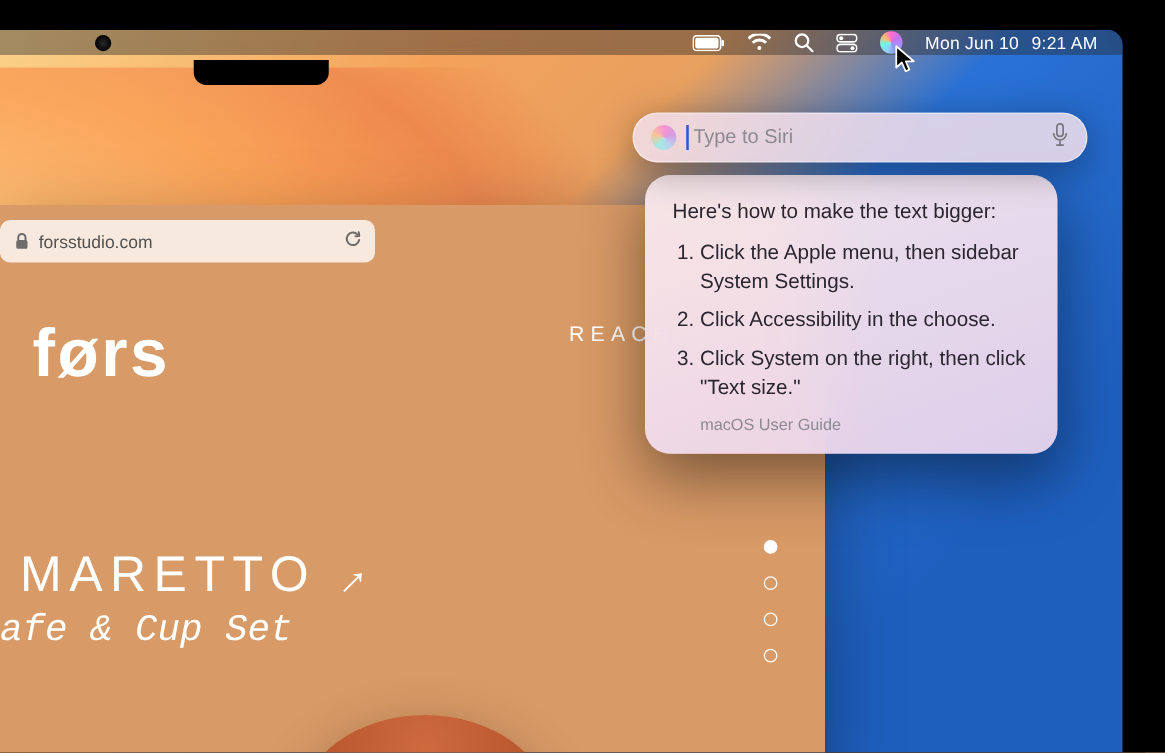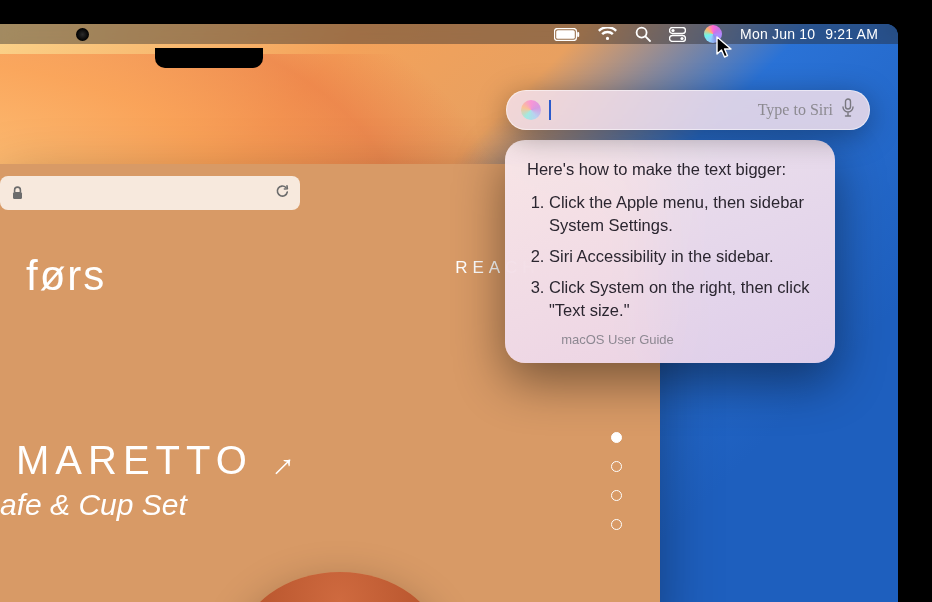--- a/index.html
+++ b/index.html
@@ -68,25 +68,25 @@
   .addr {
     position:absolute; left:0; top:12px; width:300px; height:34px;
     background:rgba(255,255,255,0.78); border-radius:8px;
     display:flex; align-items:center; gap:8px; padding:0 10px 0 12px;
     color:#515151; font-size:14px;
   }
   .addr .lock svg{display:block}
   .addr .url { flex:1; }
   .addr .reload { margin-left:auto; }
   .webpage { position:relative; padding:30px 0 0 0; }
-  .logo { font-size:42px; font-weight:400; letter-spacing:2px; margin-left:26px; }
+  .logo { font-size:54px; font-weight:700; letter-spacing:2px; margin-left:26px; }
   .navlinks { position:absolute; right:42px; top:36px; display:flex; gap:34px; font-size:17px; letter-spacing:5px; }
   .navlinks span { display:flex; align-items:center; gap:6px; }
   .hero-title{ position:absolute; left:16px; top:216px; font-size:40px; letter-spacing:6px; display:flex; align-items:center; gap:8px;}
-  .hero-sub{ position:absolute; left:0; top:266px; font-size:30px; font-style:italic; font-family: Liberation Sans, sans-serif;}
+  .hero-sub{ position:absolute; left:0; top:266px; font-size:30px; font-style:italic; font-family: Liberation Mono, monospace;}
   .dots{ position:absolute; right:38px; top:210px; display:flex; flex-direction:column; gap:18px;}
   .dot{ width:11px; height:11px; border:1.6px solid #fff; border-radius:50%;}
   .dot.active{ background:#fff; }
   .mug{
     position:absolute; left:240px; top:350px; width:200px; height:150px;
     border-radius:50% 50% 40% 40%;
     background: radial-gradient(ellipse at 50% 20%, #cf6a3f 0%, #b9562e 60%, #8c3d1e 100%);
     box-shadow: 0 10px 40px rgba(0,0,0,0.25);
   }
 
@@ -100,39 +100,38 @@
   }
   .siri-input .siri-ico{
     width:20px;height:20px;border-radius:50%;
     background: conic-gradient(#ff6ad5,#c774e8,#94d0ff,#6ff7e8,#ffb86c,#ff6ad5);
     opacity:0.6; margin-right:8px; position:relative;
   }
   .siri-input .caret{ width:1.5px; height:20px; background:#2a5acb; margin-right:4px; animation:blink 1s steps(1) infinite;}
   @keyframes blink{50%{opacity:0}}
   .siri-input input{
     flex:1; border:none; background:transparent; font-size:16px; color:#7d7a80; outline:none;
-    font-family:Liberation Serif, serif;
-    text-align:right;
+    font-family:Liberation Sans, sans-serif;
   }
   .siri-input input::placeholder{ color:#8c8a90; }
   .siri-input .mic{ margin-left:8px; }
 
   
   .siri-card{
-    position:absolute; left:505px; top:116px; width:330px; z-index:44;
+    position:absolute; left:516px; top:116px; width:330px; z-index:44;
     background: linear-gradient(160deg, rgba(250,234,238,0.94) 0%, rgba(234,212,236,0.94) 100%);
     border-radius:20px; padding:18px 20px 14px 22px;
     box-shadow: 0 18px 50px rgba(0,0,0,0.45);
     color:#2b2630; font-size:16.5px; line-height:1.4;
     backdrop-filter: blur(30px);
   }
   .siri-card h3{ font-weight:400; font-size:16.5px; margin-bottom:10px;}
   .siri-card ol{ padding-left:22px; }
   .siri-card li{ margin-bottom:8px; }
-  .siri-src{ font-size:13px; color:#8d8892; display:flex; align-items:center; gap:24px;}
+  .siri-src{ font-size:13px; color:#8d8892; display:flex; align-items:center; gap:12px;}
   .siri-src .apple{ font-family:-apple-system; }
 
   .arrow-ne{ display:inline-block; transform:rotate(-45deg); font-weight:300;}
 </style>
 </head>
 <body>
 
 <div class="bezel"></div>
 <div class="camera"></div>
 
@@ -178,20 +177,21 @@
 
   <div class="safari">
     <div class="toolbar">
       <div class="addr">
         <span class="lock">
           <svg width="11" height="14" viewBox="0 0 11 14">
               <rect x="1" y="6" width="9" height="7" rx="1.5" fill="#6c6c6c"></rect>
               <path d="M2.6 6 V4 a2.9 2.9 0 0 1 5.8 0 V6" fill="none" stroke="#6c6c6c" stroke-width="1.6"></path>
             </svg>
         </span>
+        <span class="url">forsstudio.com</span>
         <span class="reload">
           <svg width="15" height="15" viewBox="0 0 15 15">
               <path d="M12.3 8 a5 5 0 1 1 -1.4 -4.5" fill="none" stroke="#6c6c6c" stroke-width="1.6" stroke-linecap="round"></path>
               <path d="M12 1.8 l0.4 3 l-3 0.2" fill="none" stroke="#6c6c6c" stroke-width="1.6" stroke-linecap="round" stroke-linejoin="round"></path>
             </svg>
         </span>
       </div>
     </div>
     <div class="webpage">
       <div class="logo">førs</div>
@@ -226,21 +226,21 @@
           <rect x="4.5" y="1" width="5" height="10" rx="2.5" fill="none" stroke="#7a7880" stroke-width="1.4"></rect>
           <path d="M2 9 a5 5 0 0 0 10 0 M7 14 v4 M4.5 18 h5" fill="none" stroke="#7a7880" stroke-width="1.4" stroke-linecap="round"></path>
         </svg>
     </span>
   </div>
 
   <div class="siri-card">
     <h3>Here's how to make the text bigger:</h3>
     <ol>
       <li>Click the Apple menu, then sidebar System Settings.</li>
-      <li>Siri Accessibility in the sidebar.</li>
+      <li>Click Accessibility in the choose.</li>
       <li>Click System on the right, then click "Text size."</li>
     </ol>
     <div class="siri-src">
       <span class="apple"></span>
       <span>macOS User Guide</span>
     </div>
   </div>
 
 </div>
 

